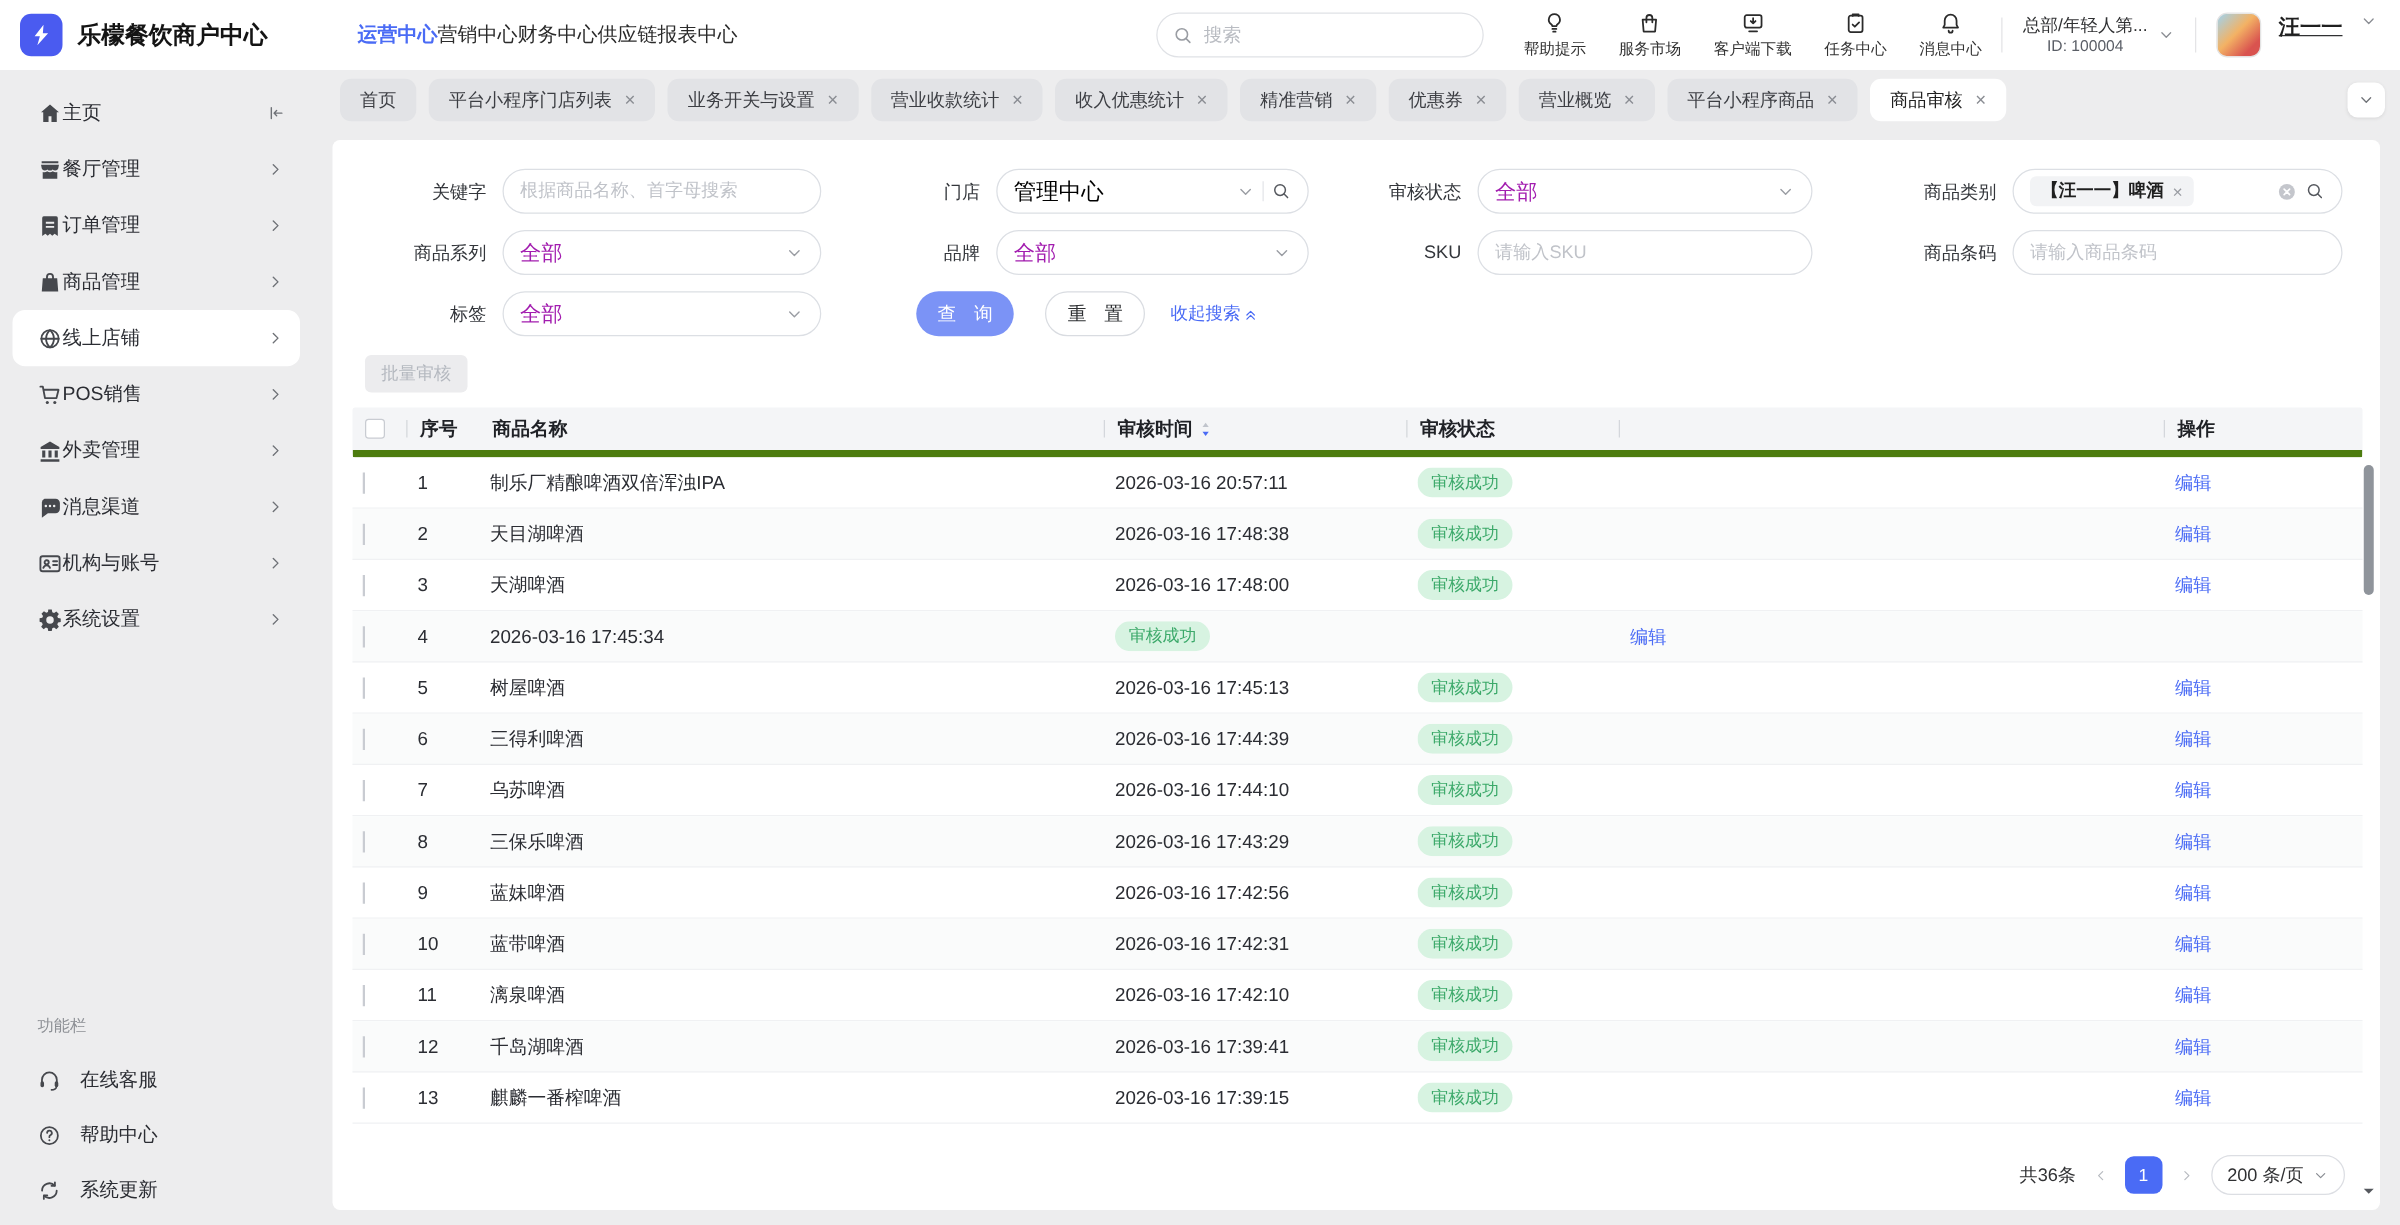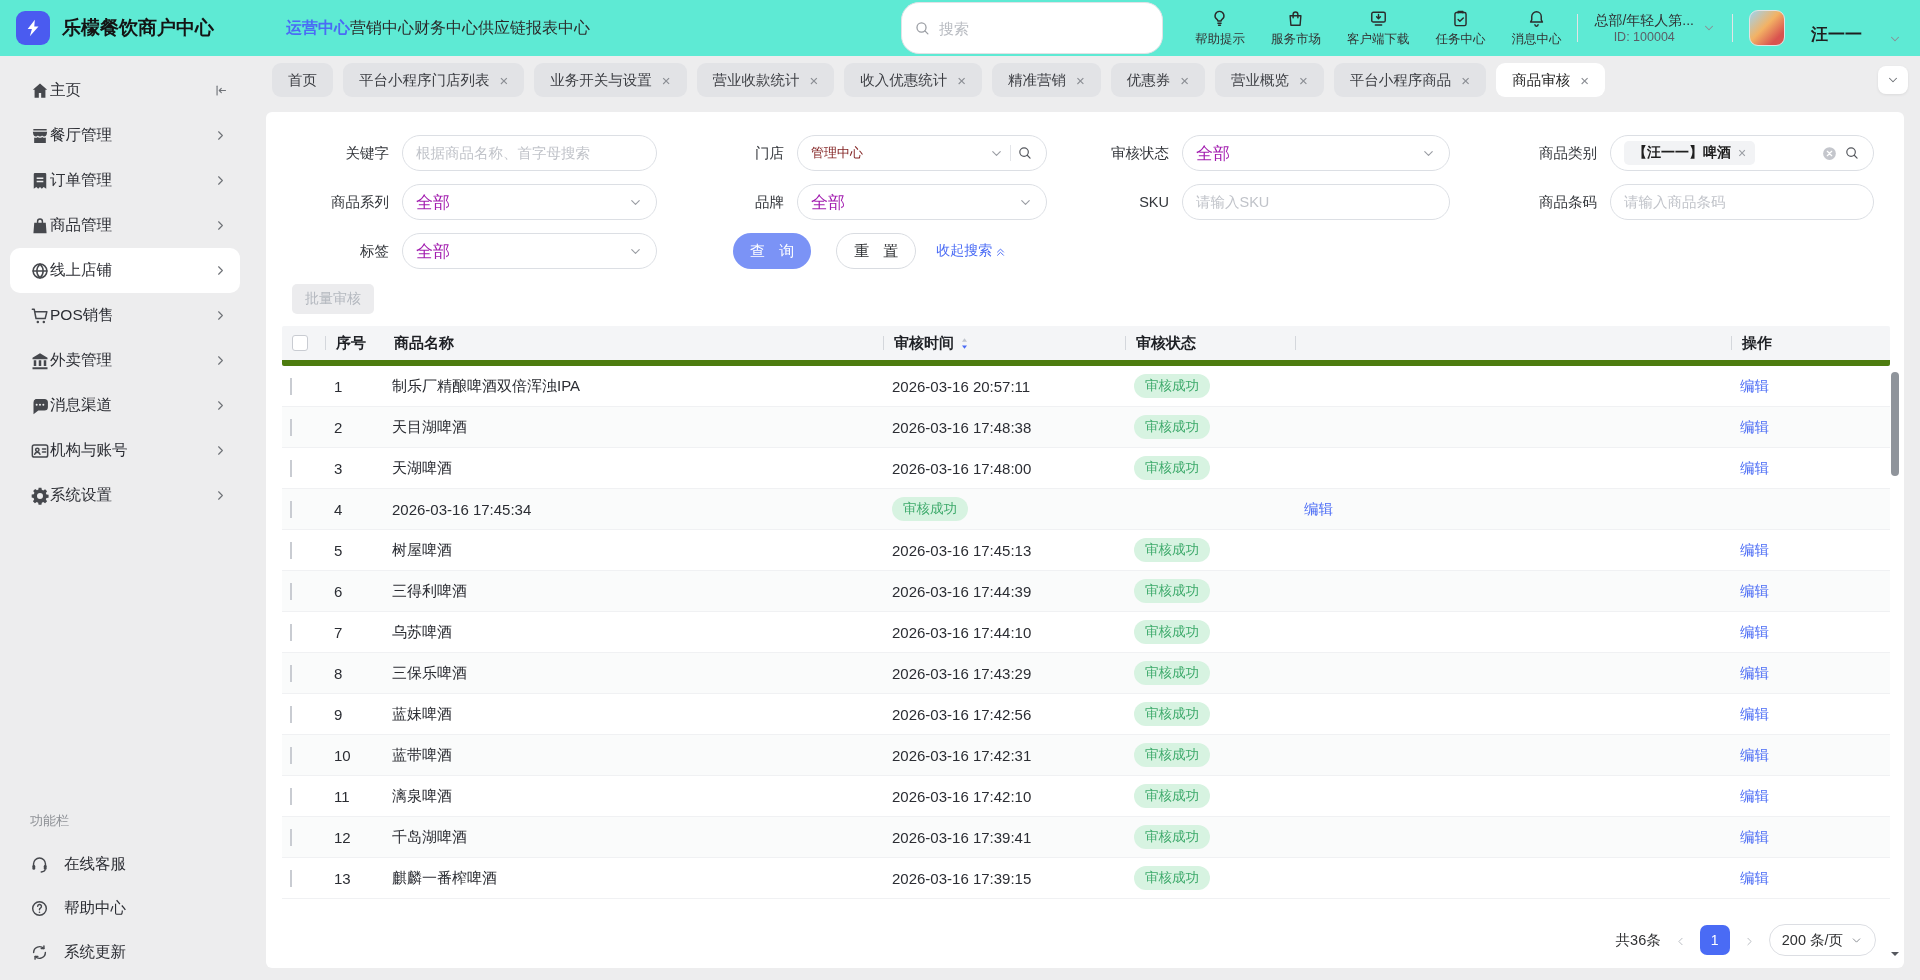--- a/index.html
+++ b/index.html
@@ -1,46 +1,46 @@
 <!DOCTYPE html>
 <html><head>
 <meta charset="utf-8">
 <style>
   * { margin:0; padding:0; box-sizing:border-box; }
   html,body { width:1920px; height:980px; overflow:hidden;
     font-family:"Liberation Sans","DejaVu Sans",sans-serif; background:#ededee; color:#303133; }
 
   
-  .header { position:absolute; top:0; left:0; right:0; height:56px; background:#5eead4;
+  .header { position:absolute; top:0; left:0; right:0; height:56px; background:#ffffff;
     display:flex; align-items:center; z-index:5; }
   .logo-block { width:250px; display:flex; align-items:center; padding-left:16px; flex:0 0 auto; }
   .logo-mark { width:34px; height:34px; border-radius:9px; background:#4a5bf0; display:flex;
     align-items:center; justify-content:center; }
   .logo-mark svg { width:22px; height:22px; }
   .logo-title { font-size:19px; font-weight:700; color:#141414; margin-left:12px; white-space:nowrap; }
   .top-nav { display:flex; align-items:center; margin-left:36px; }
   .top-nav .nav-item { font-size:16px; color:#2b2b2b; cursor:pointer; white-space:nowrap; }
   .top-nav .nav-item.active { color:#4a6bf5; font-weight:600; }
-  .hdr-search { margin-left:auto; width:262px; height:52px; border:1px solid #e0e2e6; border-radius:18px;
+  .hdr-search { margin-left:auto; width:262px; height:36px; border:1px solid #e0e2e6; border-radius:18px;
     display:flex; align-items:center; padding:0 12px; gap:8px; background:#fff; }
   .hdr-search .ic { width:17px; height:17px; color:#9a9da3; flex:0 0 auto; }
   .hdr-search input { border:none; outline:none; font-size:15px; width:100%; color:#333;
     font-family:inherit; background:transparent; }
   .hdr-search input::placeholder { color:#b9bcc2; }
   .quick-actions { display:flex; align-items:flex-start; gap:26px; margin-left:32px; }
   .qa-item { display:flex; flex-direction:column; align-items:center; gap:3px; cursor:pointer; }
   .qa-item .ic { width:19px; height:19px; color:#2b2b2b; }
   .qa-item .qa-label { font-size:12.5px; color:#333; white-space:nowrap; }
   .v-div { width:1px; height:28px; background:#e4e4e6; margin:0 16px; flex:0 0 auto; }
   .org-block { display:flex; align-items:center; gap:8px; cursor:pointer; }
   .org-lines { display:flex; flex-direction:column; align-items:center; line-height:1.3; }
   .org-name { font-size:14px; color:#303133; white-space:nowrap; }
   .org-id { font-size:12.5px; color:#5a5e66; }
   .chev { width:14px; height:14px; color:#8a8d93; }
-  .user-block { display:flex; align-items:flex-end; gap:26px; margin-right:18px; cursor:pointer; }
+  .user-block { display:flex; align-items:flex-start; gap:14px; margin-right:18px; cursor:pointer;text-decoration:underline; }
   .avatar { width:36px; height:36px; border-radius:9px;
     background:linear-gradient(135deg,#9fd3f0 0%,#f3b264 45%,#d9534f 80%); border:1px solid #e3e3e3; }
   .user-name { font-size:17px; font-weight:600; color:#1f1f1f; white-space:nowrap; }
 
   
   .sidebar { position:absolute; top:56px; left:0; bottom:0; width:250px; background:#ededee; }
   .side-list { padding-top:12px; }
   .side-item { height:45px; display:flex; align-items:center; margin:0 10px; padding:0 12px 0 20px;
     border-radius:10px; cursor:pointer; }
   .side-item.active { background:#fff; }
@@ -72,21 +72,21 @@
   .filter-grid { display:grid;
     grid-template-columns:110px 255px 140px 250px 135px 268px 160px minmax(0,1fr);
     row-gap:13px; padding:23px 16px 0 26px; align-items:center; }
   .f-label { font-size:14.5px; color:#33363b; text-align:right; padding-right:13px; white-space:nowrap; }
   .field { height:36px; border:1px solid #dcdfe4; border-radius:18px; display:flex; align-items:center;
     padding:0 13px; background:#fff; gap:6px; }
   .field input { border:none; outline:none; width:100%; font-size:14.5px; color:#333;
     font-family:inherit; background:transparent; }
   .field input::placeholder { color:#c0c3c9; }
   .field .ph { font-size:17px; color:#a21caf; flex:1; white-space:nowrap; overflow:hidden; }
-  .field .val { font-size:13px; color:#7f1d1d; flex:1; white-space:nowrap; }
+  .field .val { font-size:18px; color:#000000; flex:1; white-space:nowrap; }
   .field .ic { width:15px; height:15px; color:#9a9da3; flex:0 0 auto; }
   .field .ic.search { color:#55585e; width:16px; height:16px; }
   .field .in-div { width:1px; height:16px; background:#e3e5e9; }
   .cat-tag { display:flex; align-items:center; gap:7px; background:#f2f3f5; border-radius:5px;
     padding:3px 9px; font-size:14px; font-weight:700; color:#1f1f1f; white-space:nowrap; }
   .cat-tag .tag-x { color:#9a9da3; font-weight:400; font-size:14px; }
   .btn-row { grid-column:3 / 8; display:flex; align-items:center; margin-left:76px; }
   .btn { height:36px; min-width:58px; border-radius:18px; display:flex; align-items:center;
     justify-content:center; font-size:15px; cursor:pointer; padding:0 12px; white-space:nowrap; }
   .btn.primary { background:#7b93f6; color:#fff; letter-spacing:5px; padding-left:17px; }

